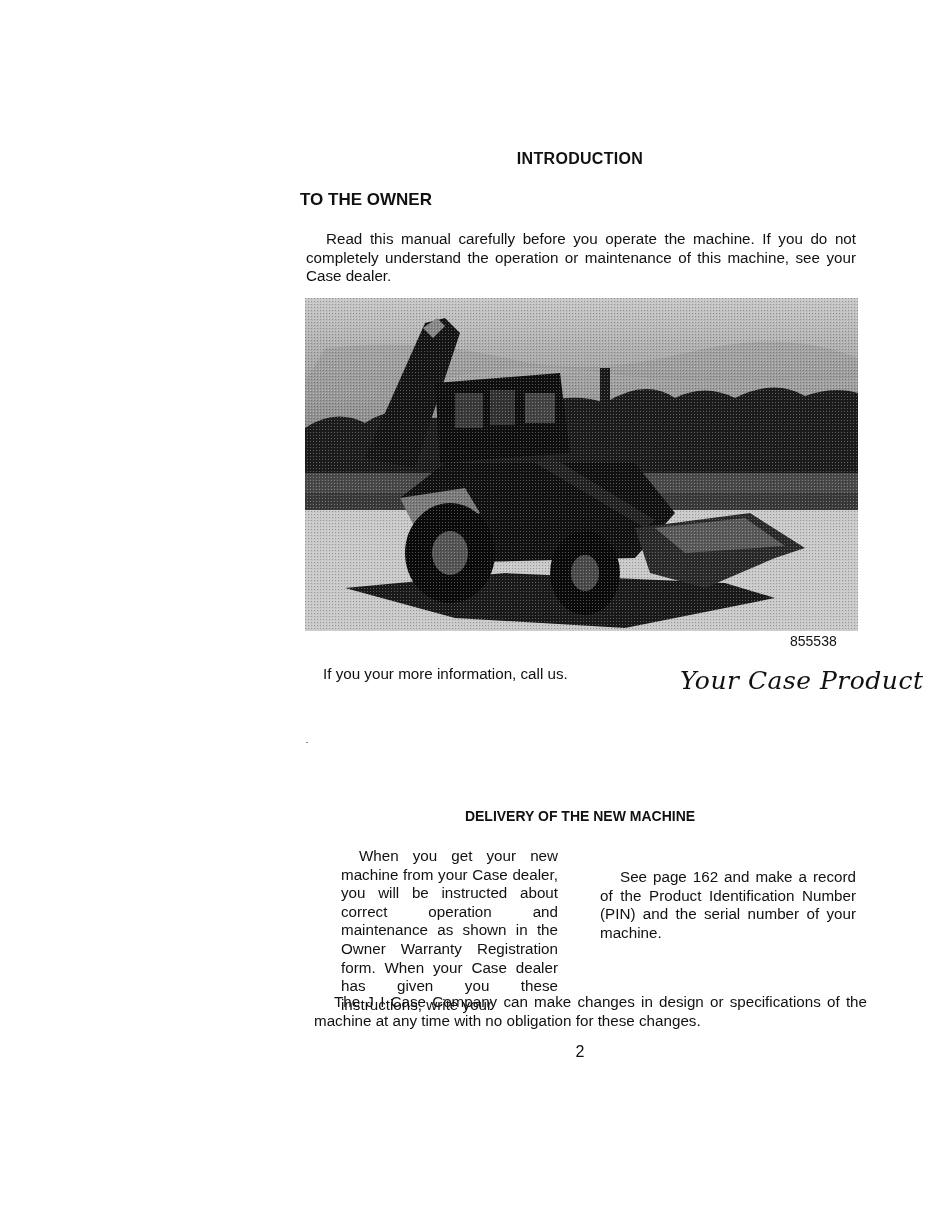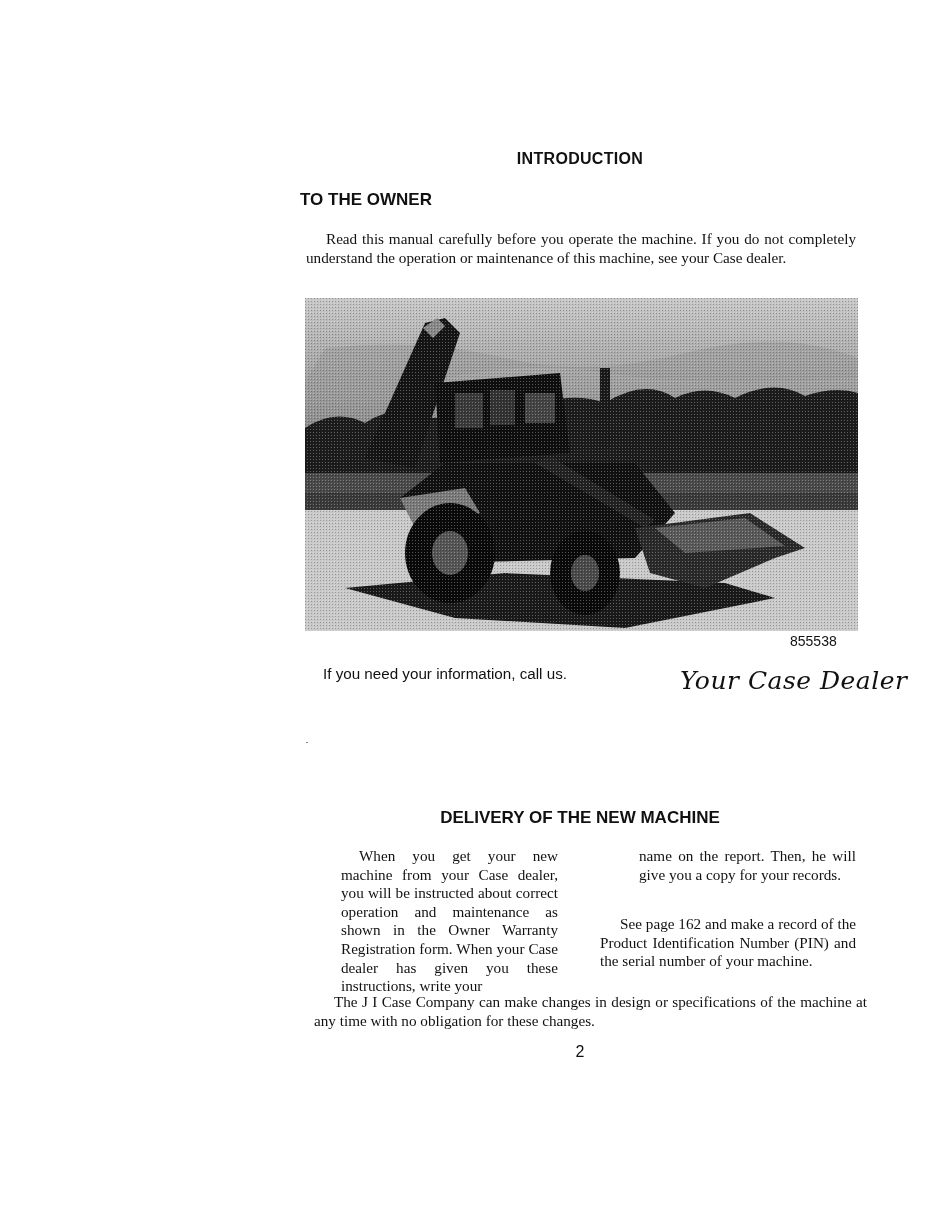--- a/index.html
+++ b/index.html
@@ -1,33 +1,33 @@
 <!DOCTYPE html>
 <html><head>
 <meta charset="utf-8">
 <style>
   html, body { margin:0; padding:0; background:#ffffff; }
   body { width:935px; height:1210px; position:relative; overflow:hidden;
          font-family:"Liberation Sans", sans-serif; color:#111; }
   .abs { position:absolute; }
   .h1 { left:300px; width:560px; top:150px; text-align:center; font-weight:bold; font-size:16px; letter-spacing:0.3px; }
   .h2 { left:300px; width:560px; top:190px; text-align:left; font-weight:bold; font-size:17px; }
-  .para { font-size:15.2px; line-height:18.6px; text-align:justify;font-family:Liberation Serif, serif; }
+  .para { font-size:15.2px; line-height:18.6px; text-align:justify; }
   .intro { left:306px; width:550px; top:230px; text-indent:20px; }
   .photo { left:305px; top:298px; width:553px; height:333px; overflow:hidden; background:#bdbdbd; }
   .photo svg { display:block; }
   .fig { left:790px; width:68px; top:633px; font-size:14px; text-align:left; }
   .more { left:323px; top:665px; font-size:15.2px; }
   .sig { left:680px; top:666px; font-family:"DejaVu Serif", serif; font-style:italic; font-size:25px; letter-spacing:0.5px; }
   .dot { left:306px; top:742px; width:2px; height:1px; background:#888; }
-  .h3 { left:300px; width:560px; top:808px; text-align:center; font-weight:bold; font-size:17px; }
+  .h3 { left:300px; width:560px; top:808px; text-align:center; font-weight:bold; font-size:14px; }
   .col1 { left:302px; width:256px; top:847px; }
   .col2 { left:600px; width:256px; top:847px; }
   .col2 p, .col1 p { margin:0; }
-  .col2 .p2 { margin-top:31px; text-indent:20px; }
+  .col2 .p2 { margin-top:21px; text-indent:20px; }
   .col1 .p1, .col2 .p1 { text-indent:18px;margin-left:39px; }
   .col2 .p1 { text-indent:0; }
   .closing { left:303px; width:553px; top:993px; text-indent:20px;margin-left:11px; }
   .pageno { left:300px; width:560px; top:1043px; text-align:center; font-size:16px; }
 </style>
 </head>
 <body>
 
 <div class="abs h1">INTRODUCTION</div>
 <div class="abs h2">TO THE OWNER</div>
@@ -84,29 +84,28 @@
     <ellipse cx="145" cy="255" rx="18" ry="22" fill="#555"></ellipse>
     <ellipse cx="280" cy="275" rx="35" ry="42" fill="#0a0a0a"></ellipse>
     <ellipse cx="280" cy="275" rx="14" ry="18" fill="#4a4a4a"></ellipse>
 
     <rect x="0" y="0" width="553" height="333" fill="url(#dither)"></rect>
   </svg>
 </div>
 
 <div class="abs fig">855538</div>
 
-<div class="abs more">If you need your information, call us.</div>
-<div class="abs sig">Your Case Dealer</div>
+<div class="abs more">If you your more information, call us.</div>
+<div class="abs sig">Your Case Product</div>
 <div class="abs dot"></div>
 
 <div class="abs h3">DELIVERY OF THE NEW MACHINE</div>
 
 <div class="abs para col1">
   <p class="p1">When you get your new machine from your Case dealer, you will be instructed about correct operation and maintenance as shown in the Owner Warranty Registration form. When your Case dealer has given you these instructions, write your</p>
 </div>
 <div class="abs para col2">
-  <p class="p1">name on the report. Then, he will give you a copy for your records.</p>
   <p class="p2">See page 162 and make a record of the Product Identification Number (PIN) and the serial number of your machine.</p>
 </div>
 
 <div class="abs para closing">The J I Case Company can make changes in design or specifications of the machine at any time with no obligation for these changes.</div>
 
 <div class="abs pageno">2</div>
 
 </body></html>

